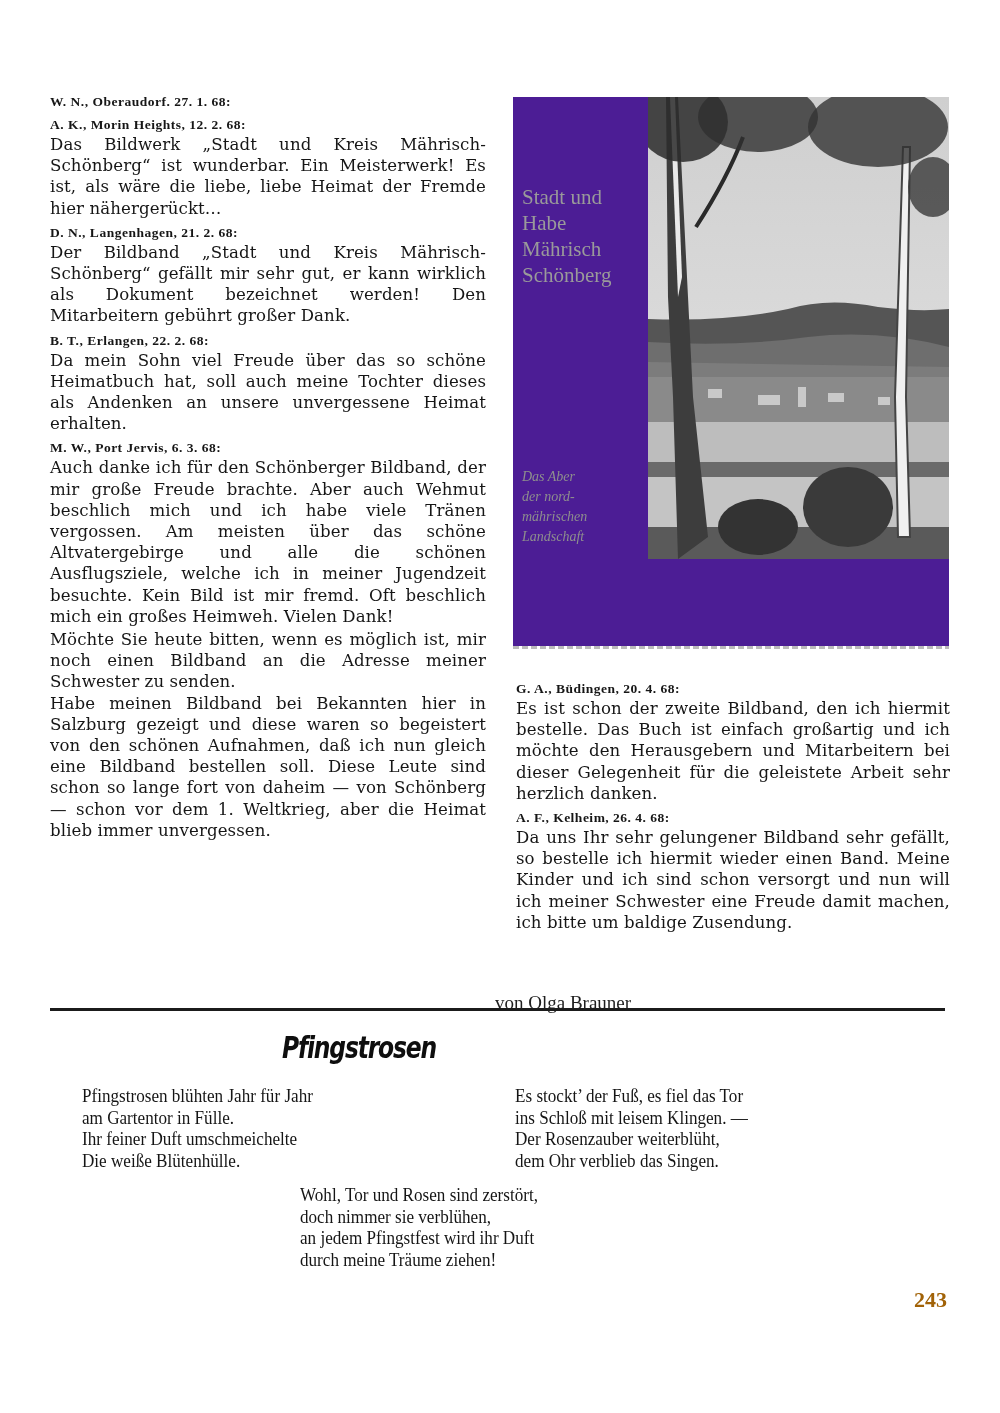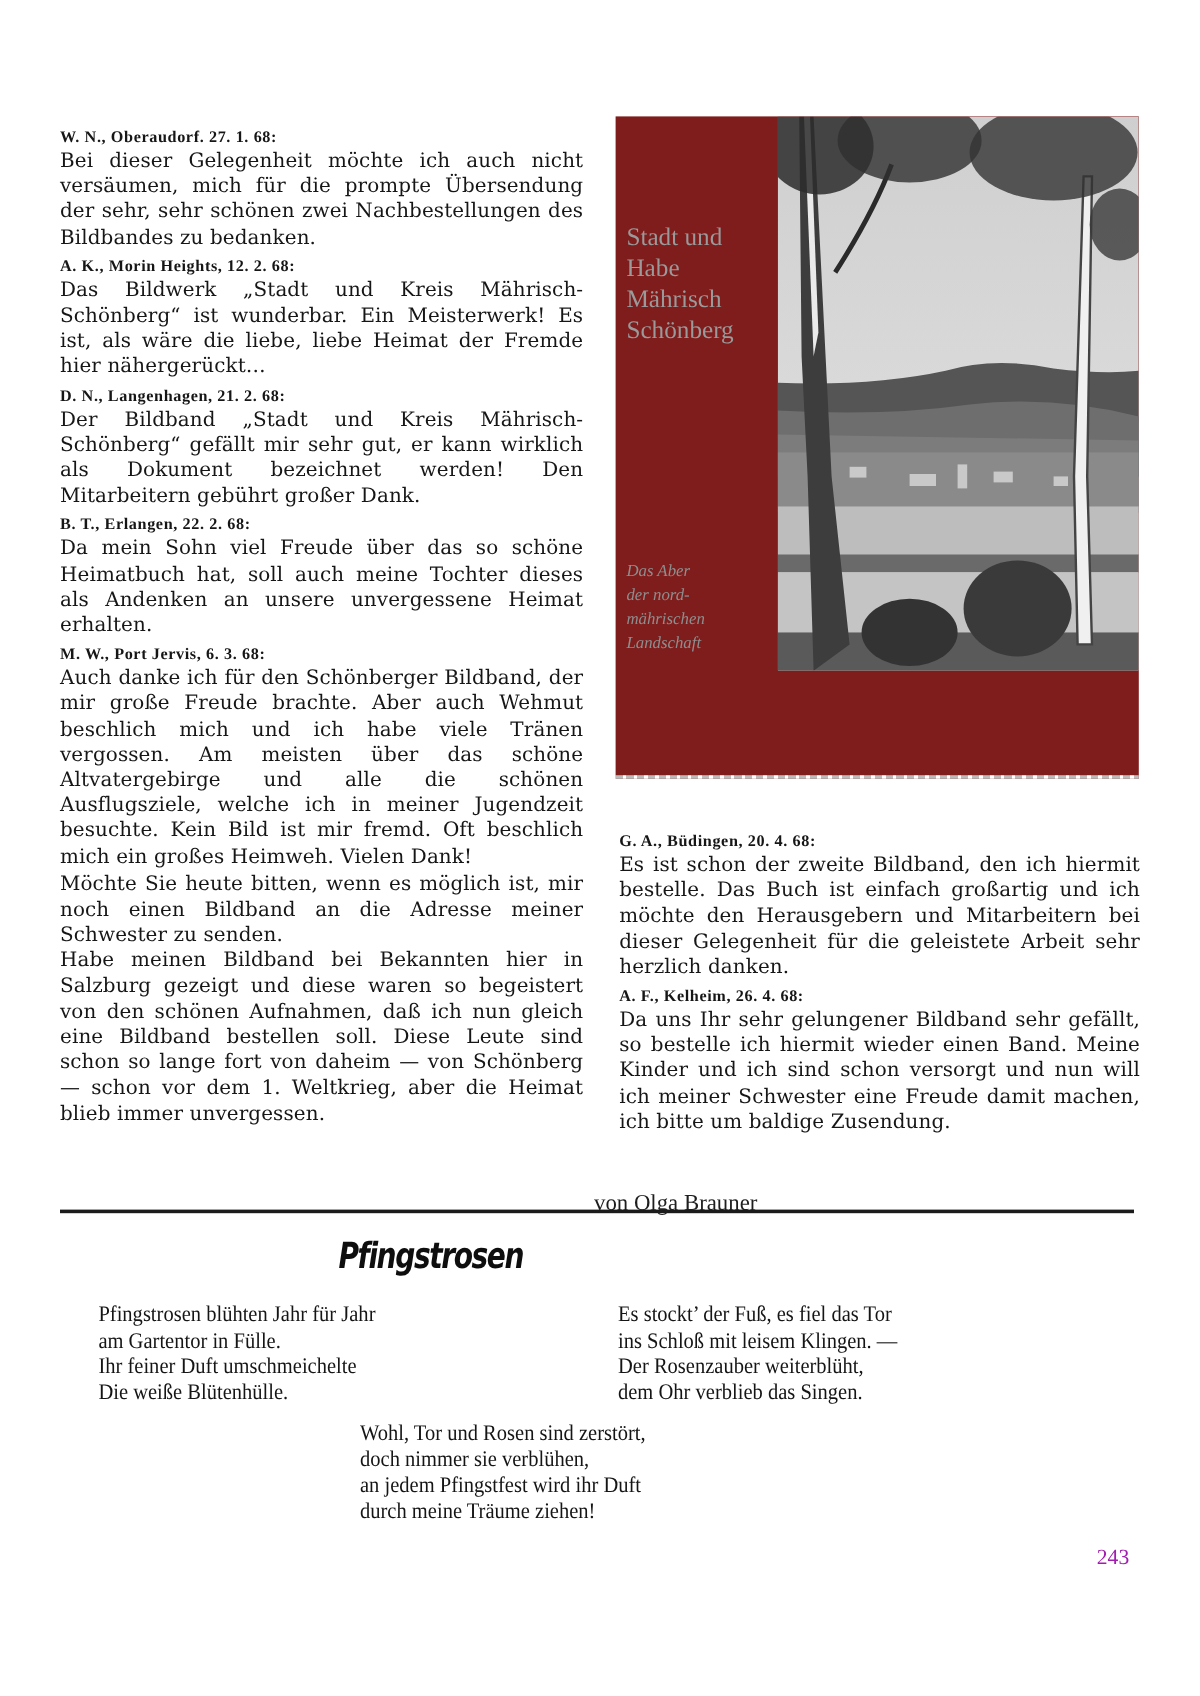--- a/index.html
+++ b/index.html
@@ -3,47 +3,46 @@
 <meta charset="utf-8">
 <style>
   html, body { margin: 0; padding: 0; background: #fff; }
   body { width: 1000px; height: 1413px; position: relative; overflow: hidden; color: #161616; font-family: "DejaVu Serif", serif; }
   .col { position: absolute; }
   .left-col { left: 50px; top: 93px; width: 436px; }
   .right-col { left: 516px; top: 680px; width: 434px; }
   .letter-head { font-family: "Liberation Serif", serif; font-weight: bold; font-size: 13.5px; letter-spacing: 0.5px; line-height: 18px; margin-top: 5px; }
   .letter-body { font-size: 16.6px; line-height: 21.2px; text-align: justify; text-align-last: left; letter-spacing: 0.1px; }
   .letter { margin-bottom: 2px; }
-  .letter:first-child .letter-head { margin-top: 12px; }
+  .letter:first-child .letter-head { margin-top: 0; }
 
-  .photo-box { position: absolute; left: 513px; top: 97px; width: 436px; height: 552px; background: #7f1d1d; }
+  .photo-box { position: absolute; left: 513px; top: 97px; width: 436px; height: 552px; background: #4c1d95; }
   .photo-box::after { content: ""; position: absolute; left: 0; right: 0; bottom: 0; height: 3px; background: repeating-linear-gradient(90deg,#bbb 0 6px,#fff 6px 9px); }
   .cover-title { position: absolute; left: 9px; top: 87px; font-family: "Liberation Serif", serif; font-size: 21px; line-height: 26px; color: #9a9a9a; }
   .cover-title div { white-space: nowrap; }
   .cover-sub { position: absolute; left: 9px; top: 370px; font-family: "Liberation Serif", serif; font-style: italic; font-size: 14px; line-height: 20px; color: #8e8e8e; }
   .photo { position: absolute; left: 135px; top: 0; width: 301px; height: 462px; overflow: hidden; }
   .photo svg { display: block; }
 
   .rule { position: absolute; left: 50px; top: 1008px; width: 895px; height: 3px; background: #1b1b1b; }
 
   .poem-title { position: absolute; left: 282px; top: 1030px; font-family: "DejaVu Sans", sans-serif; font-weight: bold; font-style: italic; font-size: 30px; letter-spacing: -1.5px; transform: scaleX(0.78); transform-origin: left center; color: #0e0e0e; }
   .poem-author { position: absolute; left: 495px; top: 992px; font-family: "Liberation Serif", serif; font-size: 19px; color: #1e1e1e; }
   .stanza { position: absolute; font-family: "Liberation Serif", serif; font-size: 18.6px; line-height: 21.5px; color: #151515; white-space: nowrap; transform: scaleX(0.92); transform-origin: left top; }
   .st1 { left: 82px; top: 1085px; }
   .st2 { left: 515px; top: 1085px; }
   .st3 { left: 300px; top: 1184px; }
-  .page-num { position: absolute; left: 914px; top: 1287px; font-family: "Liberation Serif", serif; font-weight: normal; font-size: 18px; color: #a21caf; }
+  .page-num { position: absolute; left: 914px; top: 1287px; font-family: "Liberation Serif", serif; font-weight: bold; font-size: 22px; color: #a16207; }
 </style>
 </head>
 <body>
 
 <div class="col left-col">
   <div class="letter">
     <div class="letter-head">W. N., Oberaudorf. 27. 1. 68:</div>
-    <div class="letter-body">Bei dieser Gelegenheit möchte ich auch nicht versäumen, mich für die prompte Übersendung der sehr, sehr schönen zwei Nachbestellungen des Bildbandes zu bedanken.</div>
   </div>
   <div class="letter">
     <div class="letter-head">A. K., Morin Heights, 12. 2. 68:</div>
     <div class="letter-body">Das Bildwerk „Stadt und Kreis Mährisch-Schönberg“ ist wunderbar. Ein Meisterwerk! Es ist, als wäre die liebe, liebe Heimat der Fremde hier nähergerückt…</div>
   </div>
   <div class="letter">
     <div class="letter-head">D. N., Langenhagen, 21. 2. 68:</div>
     <div class="letter-body">Der Bildband „Stadt und Kreis Mährisch-Schönberg“ gefällt mir sehr gut, er kann wirklich als Dokument bezeichnet werden! Den Mitarbeitern gebührt großer Dank.</div>
   </div>
   <div class="letter">

